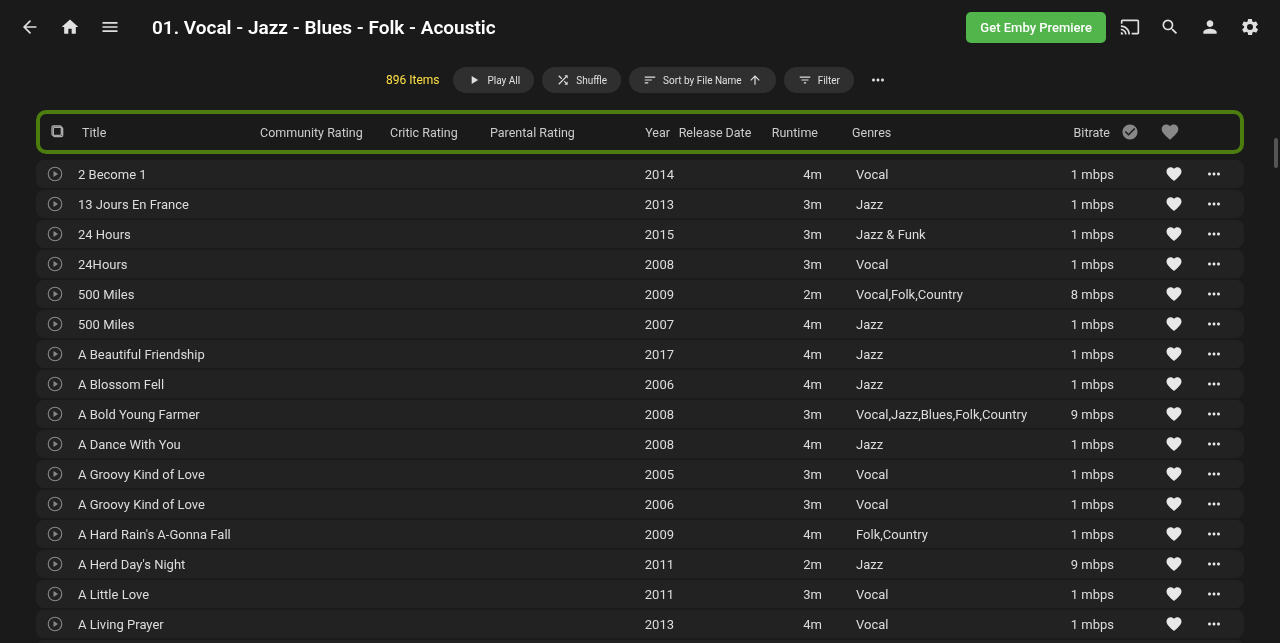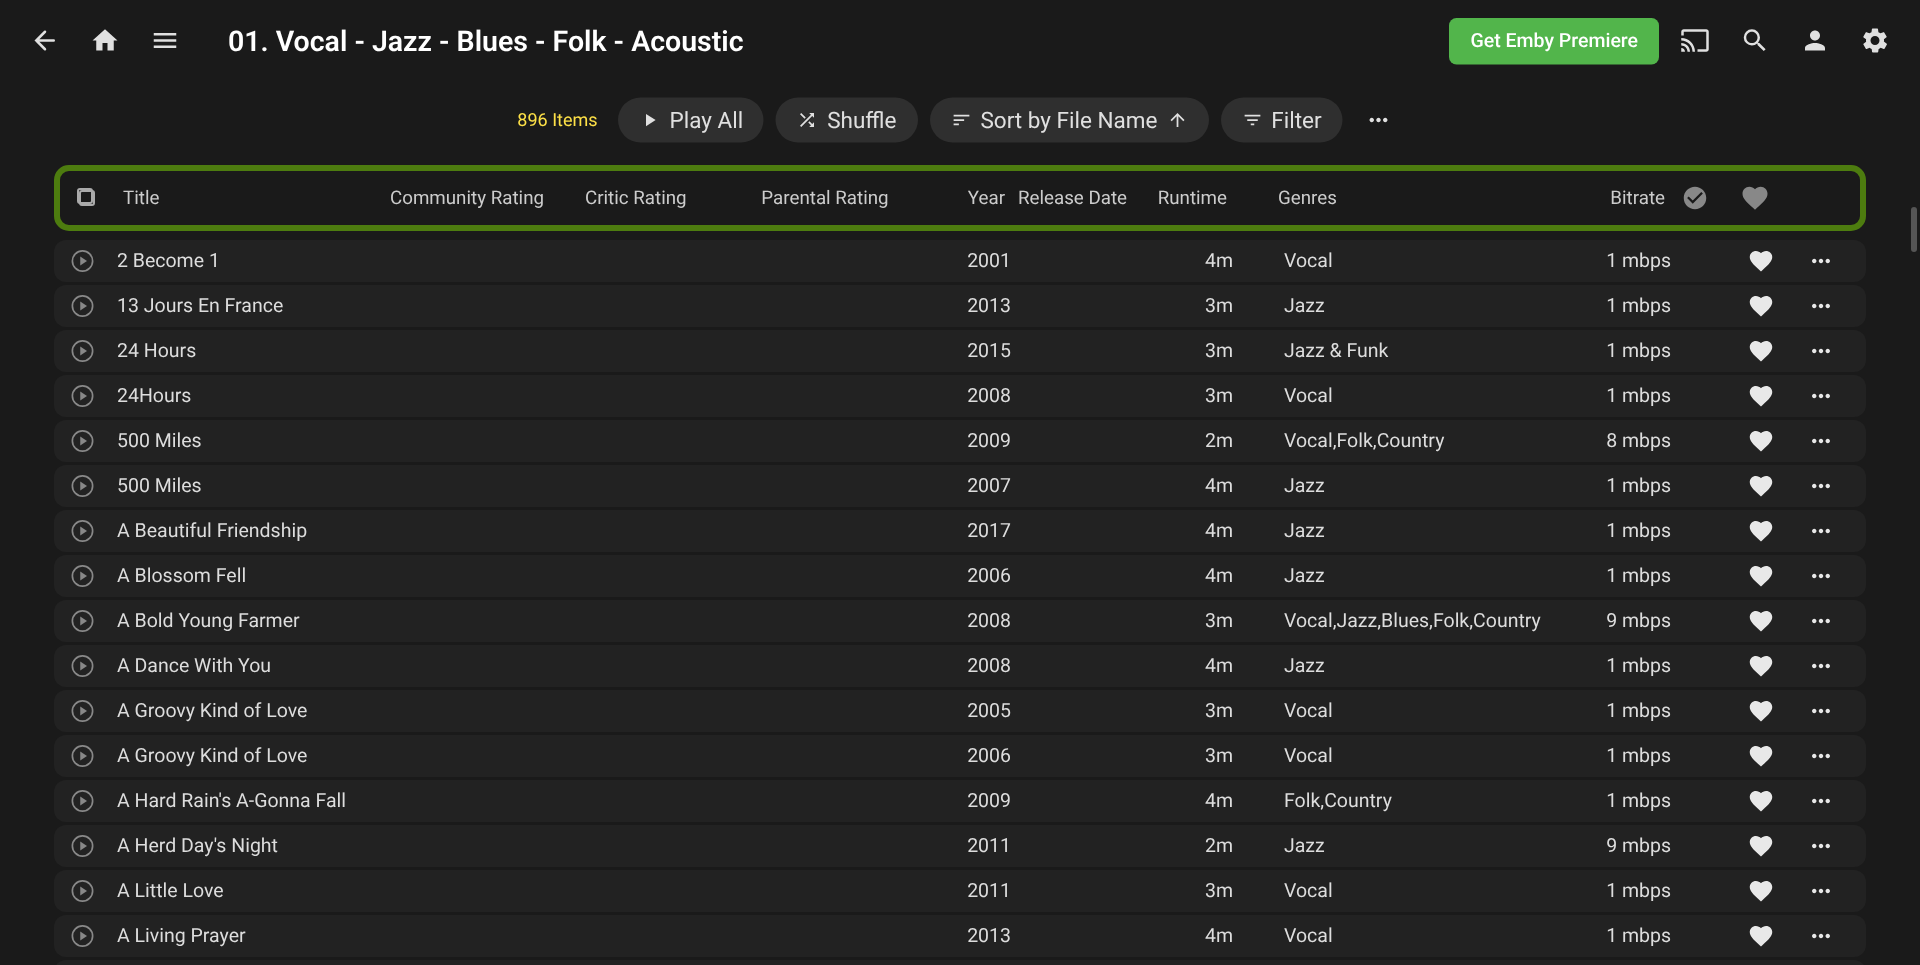--- a/index.html
+++ b/index.html
@@ -55,21 +55,21 @@
     font-size: 12px;
     margin-right: 6px;
   }
   .toolbar-btn {
     display: flex;
     align-items: center;
     gap: 6px;
     background: #2f2f2f;
     border-radius: 16px;
     padding: 6px 14px;
-    font-size: 15px;
+    font-size: 10px;
     color: #e0e0e0;
     cursor: pointer;
   }
   .toolbar-icon-only {
     width: 32px; height: 32px; display:flex; align-items:center; justify-content:center;
     border-radius:50%; cursor:pointer;
   }
   .content {
     padding: 0 36px 20px;
   }
@@ -80,21 +80,21 @@
     border-radius: 10px;
     padding: 8px 10px;
     font-size: 12.5px;
     color: #ccc;
     margin-bottom: 6px;
   }
   .col-check { width: 28px; display:flex; align-items:center; }
   .col-title { flex: 1.9; padding-left: 4px; }
   .col-community { width: 130px; }
   .col-critic { width: 100px; }
-  .col-parental { width: 120px; text-align: center; }
+  .col-parental { width: 120px; }
   .col-year { width: 60px; text-align: right; }
   .col-release { width: 90px; text-align: center; }
   .col-runtime { width: 70px; text-align: right; padding-right: 12px;}
   .col-genres { width: 200px; padding-left: 22px;}
   .col-bitrate { width: 80px; text-align: right; }
   .col-played { width: 40px; display:flex; justify-content:center;}
   .col-fav { width: 40px; display:flex; justify-content:center;}
   .col-more { width: 40px; }
   .track-row {
     display: flex;
@@ -245,21 +245,21 @@
         <div class="play-icon">
           <svg width="18" height="18" viewBox="0 0 24 24" fill="none" stroke="#888" stroke-width="1.5">
             <circle cx="12" cy="12" r="9"></circle>
             <path d="M10 8l6 4-6 4V8z" fill="#888" stroke="none"></path>
           </svg>
         </div>
         <div class="col-title">2 Become 1</div>
         <div class="col-community"></div>
         <div class="col-critic"></div>
         <div class="col-parental"></div>
-        <div class="col-year">2001</div>
+        <div class="col-year">2014</div>
         <div class="col-release"></div>
         <div class="col-runtime">4m</div>
         <div class="col-genres">Vocal</div>
         <div class="col-bitrate">1 mbps</div>
         <div class="col-played"></div>
         <div class="heart-btn">
           <svg width="18" height="18" viewBox="0 0 24 24" fill="#e8e8e8">
             <path d="M12 21.35l-1.45-1.32C5.4 15.36 2 12.28 2 8.5 2 5.42 4.42 3 7.5 3c1.74 0 3.41.81 4.5 2.09C13.09 3.81 14.76 3 16.5 3 19.58 3 22 5.42 22 8.5c0 3.78-3.4 6.86-8.55 11.54L12 21.35z"></path>
           </svg>
         </div>

